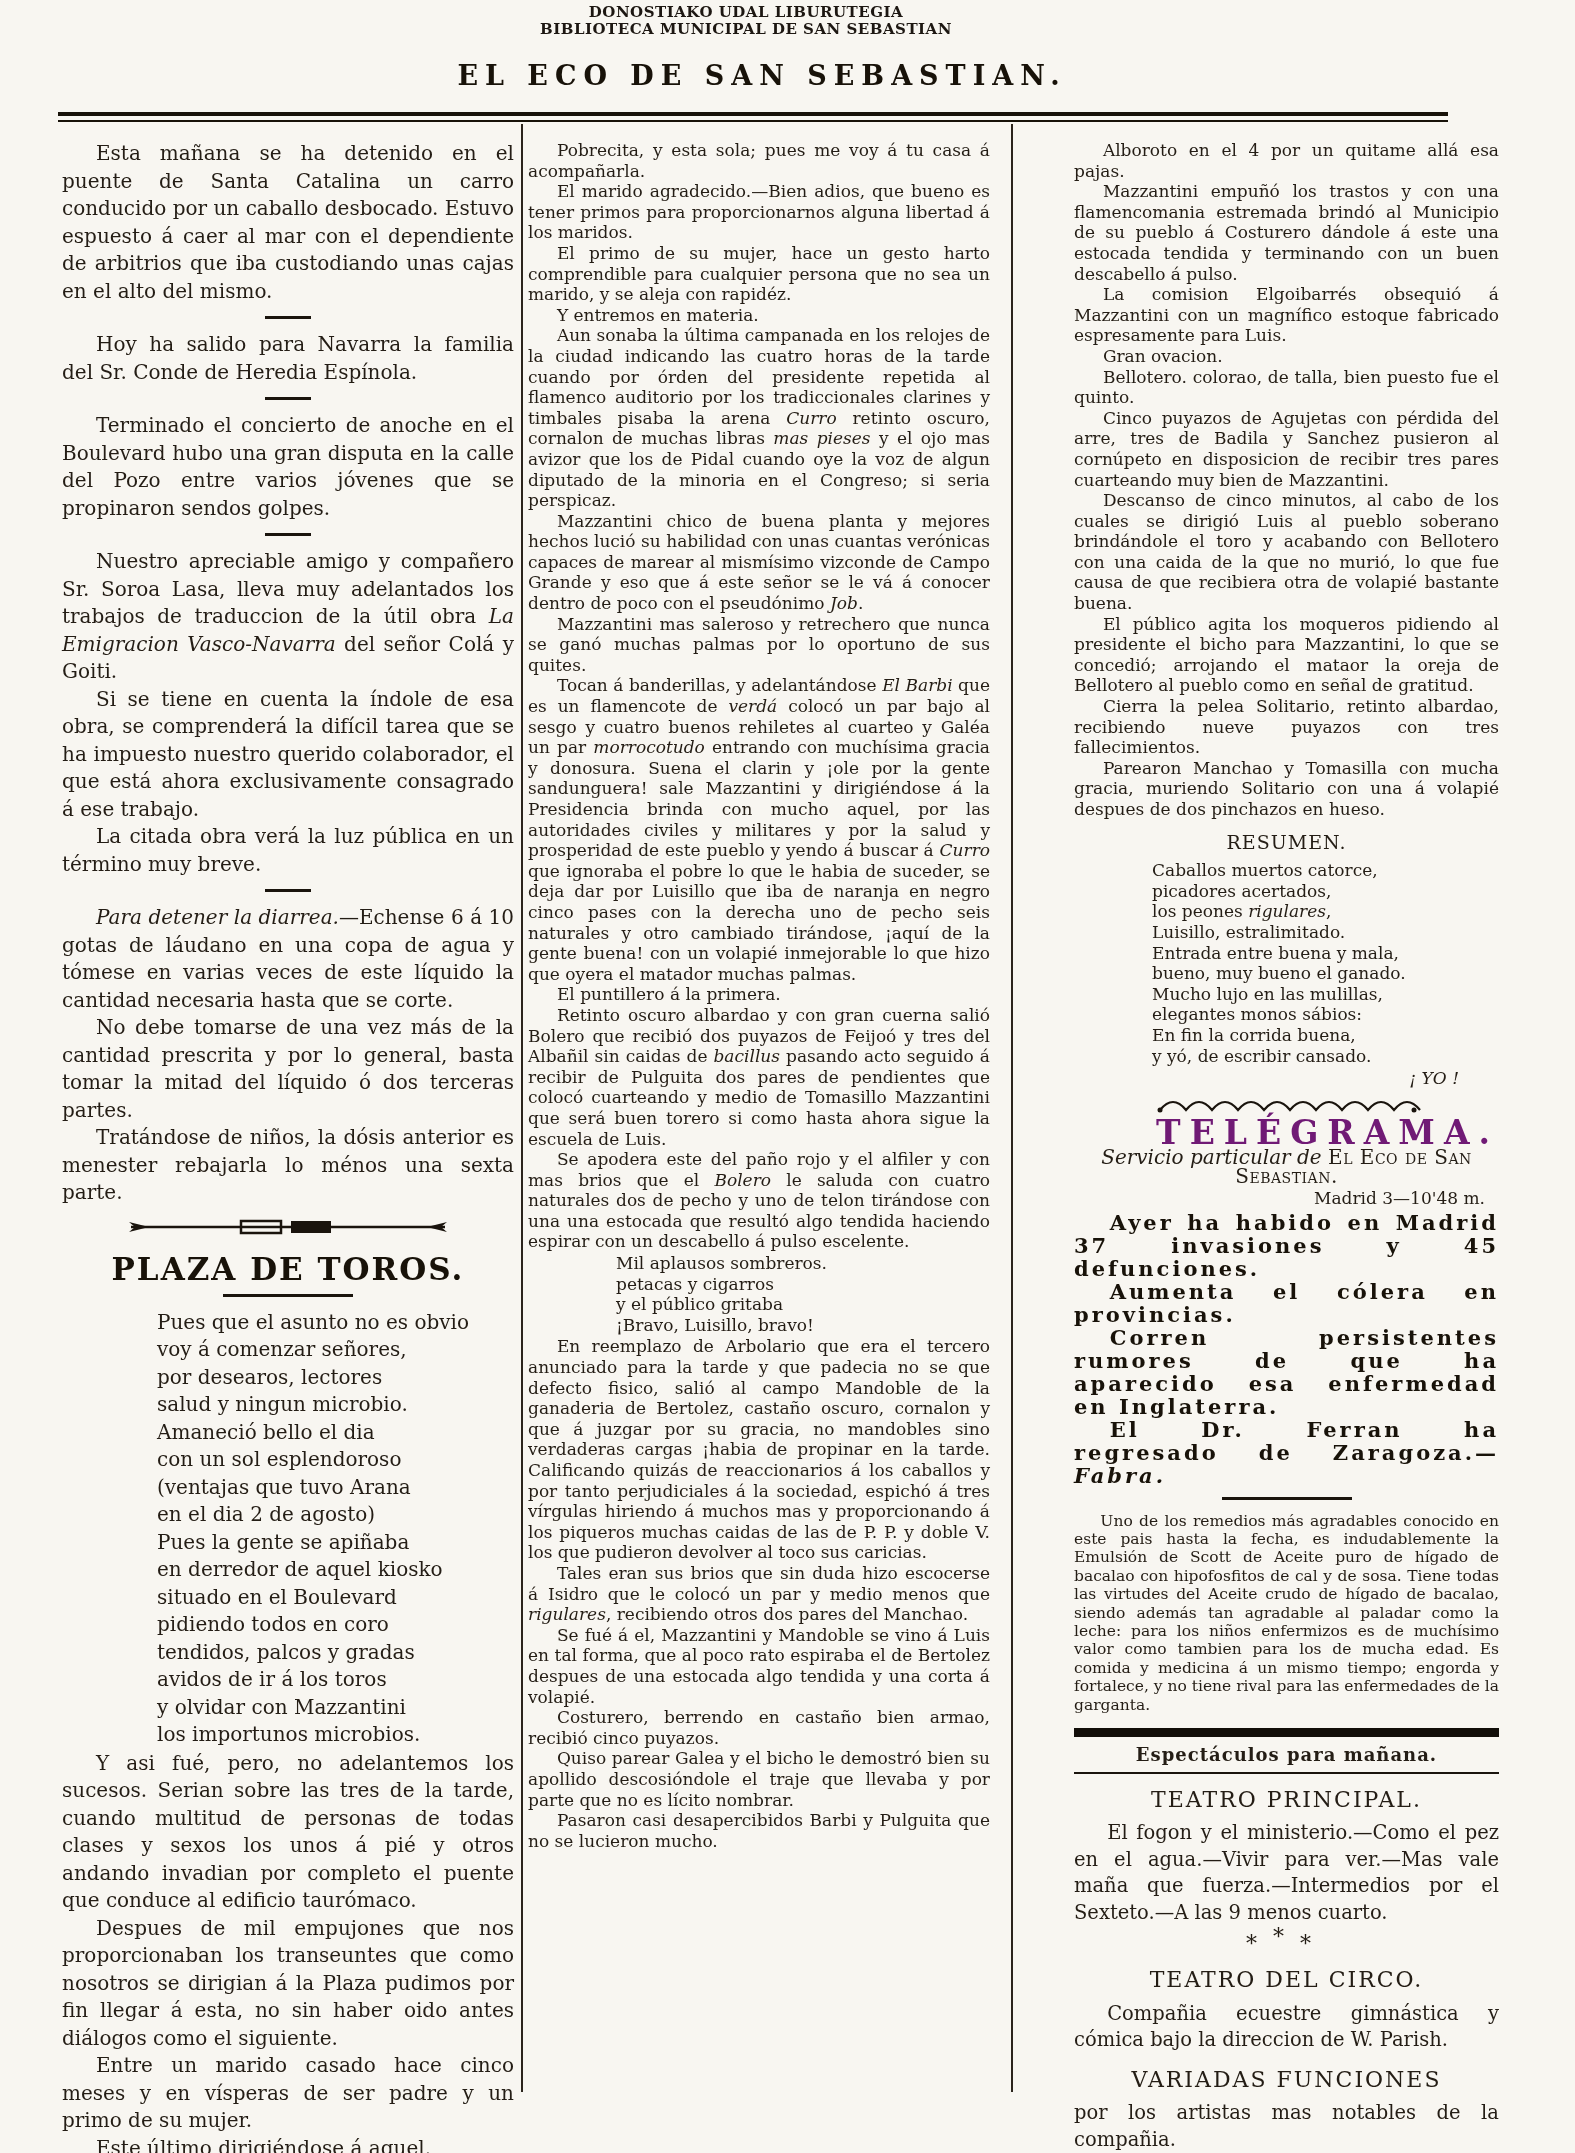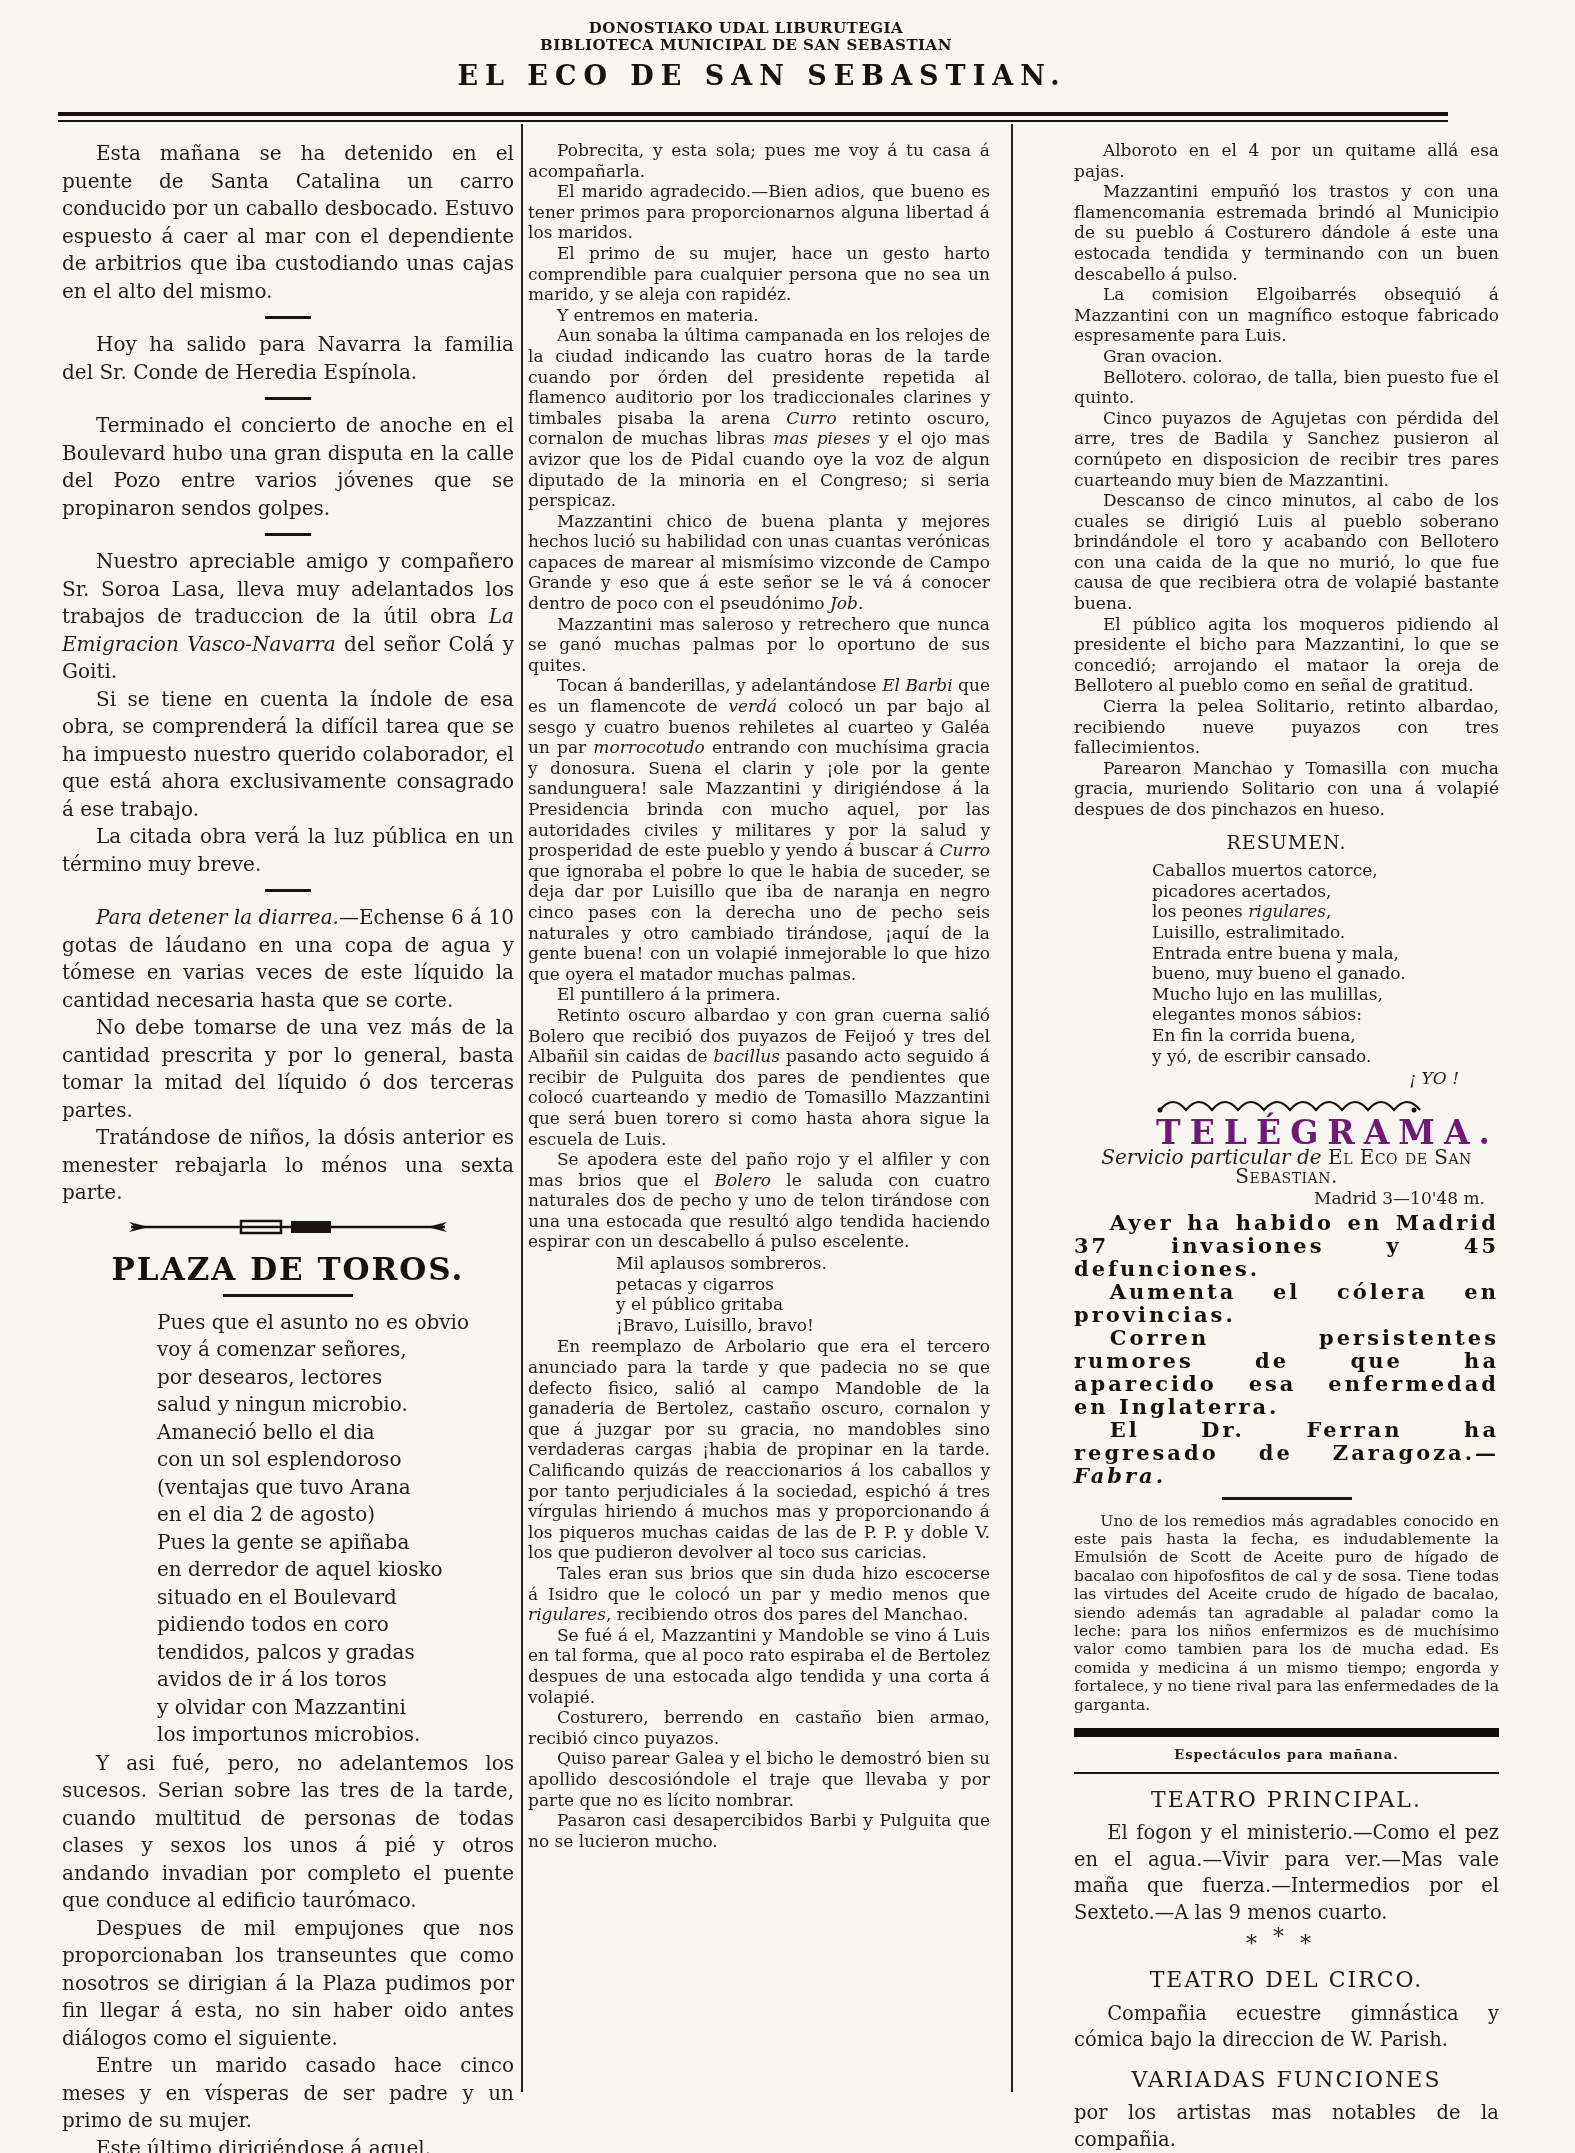--- a/index.html
+++ b/index.html
@@ -4,21 +4,21 @@
 <style>
   html,body { margin:0; padding:0; background:#e8e6e0; }
   #page {
     position:relative; width:1575px; height:2153px;
     background:#f8f6f1;
     font-family:"DejaVu Serif", serif;
     color:#241d15;
     overflow:hidden;
   }
   .stamp {
-    position:absolute; top:20px; left:0; width:1492px;
+    position:absolute; top:4px; left:0; width:1492px;
     text-align:center; font-weight:bold; font-size:15px; line-height:17px;
     letter-spacing:0.5px; color:#1d1712;
   }
   .masthead {
     position:absolute; top:60px; left:0; width:1524px;
     text-align:center; font-size:27px; font-weight:bold; letter-spacing:7px;
     color:#181209;
   }
   .toprule {
     position:absolute; top:112px; left:58px; width:1390px; height:4px;
@@ -53,21 +53,21 @@
   .verse.v3 .vl { padding-left:78px; }
 
   .dash { width:46px; height:3px; background:#1a140d; margin:11px auto 12px auto; }
   .rule-short { width:130px; height:3px; background:#1a140d; margin:10px auto 12px auto; }
   .rule-full  { height:2px; background:#1a140d; margin:6px 0 8px 0; }
   .bar { height:9px; background:#120e09; margin:14px 0 8px 0; }
 
   .h-plaza    { font-size:31px; font-weight:bold; letter-spacing:2px; text-align:center; margin:14px 0 4px 0; color:#181209; }
   .h-resumen  { font-size:19px; letter-spacing:1px; text-align:center; margin:12px 0 8px 0; }
   .h-telegrama{ font-size:33px; font-weight:bold; letter-spacing:9px; text-align:right; margin:2px 0 4px 0; color:#701a75; }
-  .h-espect   { font-size:13px; font-weight:bold; letter-spacing:1px; text-align:center; margin:4px 0 4px 0; }
+  .h-espect   { font-size:18px; font-weight:bold; letter-spacing:1px; text-align:center; margin:4px 0 4px 0; }
   .h-teatro   { font-size:22px; letter-spacing:2px; text-align:center; margin:16px 0 10px 0; }
   .right      { text-align:right; padding-right:40px; margin:2px 0; }
   .right-tight{ text-align:right; padding-right:14px; margin:2px 0; }
   .line-servicio { text-align:center; font-size:20px; line-height:19px; margin:2px 0; }
   .sc { font-variant:small-caps; letter-spacing:0.5px; }
 
   .orn { text-align:center; margin:8px 0 4px 0; }
   .ast { text-align:center; font-size:22px; letter-spacing:16px; line-height:20px; margin:8px 0 0 0; }
   .ast span:nth-child(2) { position:relative; top:-7px; }
 </style>

